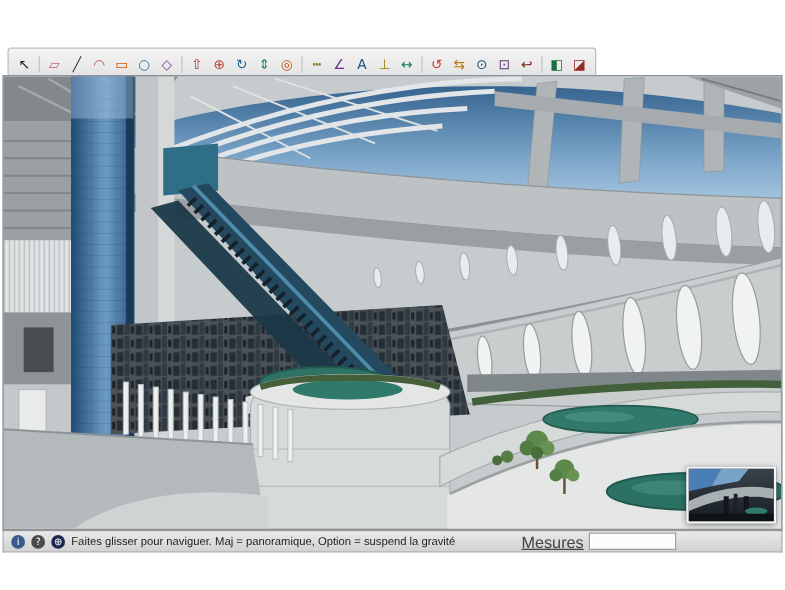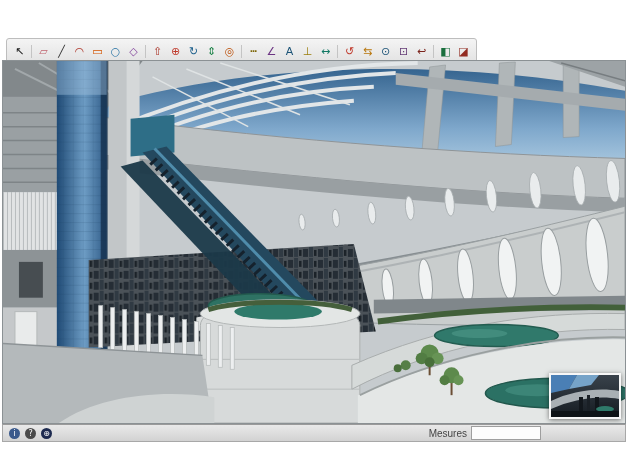--- a/index.html
+++ b/index.html
@@ -24,21 +24,21 @@
   .thumb svg{display:block;width:100%;height:100%;}
 
   
   .statusbar{position:absolute;top:424px;left:2px;width:624px;height:18px;box-sizing:border-box;
     background:linear-gradient(#e9e9e9,#d2d2d2);border:1px solid #a8a8a8;border-top-color:#9a9a9a;
     display:flex;align-items:center;gap:5px;padding:0 6px;}
   .sicon{width:11px;height:11px;border-radius:50%;color:#fff;font-size:8px;line-height:11px;
     text-align:center;flex:0 0 auto;font-family:"DejaVu Sans",sans-serif;}
   .hint{font-size:9px;color:#222;white-space:nowrap;}
   .mwrap{margin-left:auto;display:flex;align-items:center;gap:4px;padding-right:78px;}
-  .mlabel{font-size:10px;color:#444;}
+  .mlabel{font-size:13px;color:#444;text-decoration:underline;}
   .minput{width:64px;height:12px;font-size:9px;border:1px solid #9e9e9e;background:#fcfcfc;padding:0 2px;}
 </style>
 </head>
 <body>
 
 <div class="window">
 
   <div class="toolbar">
     <button class="tool" style="color:#1a1a1a">↖</button>
     <button class="tool sep" style="color:#c06570">▱</button>
@@ -275,19 +275,20 @@
         <ellipse cx="54" cy="34" rx="9" ry="3" fill="#2f7a6a"></ellipse>
         <rect y="36" width="68" height="6" fill="#0e1317"></rect>
       </svg>
     </div>
   </div>
 
   <div class="statusbar">
     <span class="sicon" style="background:#3b5a8c">i</span>
     <span class="sicon" style="background:#4a4a4a">?</span>
     <span class="sicon" style="background:#1d2a4f">⊕</span>
+    <span class="hint">Faites glisser pour naviguer. Maj = panoramique, Option =  suspend la gravité</span>
     <span class="mwrap">
       <span class="mlabel">Mesures</span>
       <input class="minput" value="" style="">
     </span>
   </div>
 
 </div>
 
 </body></html>

